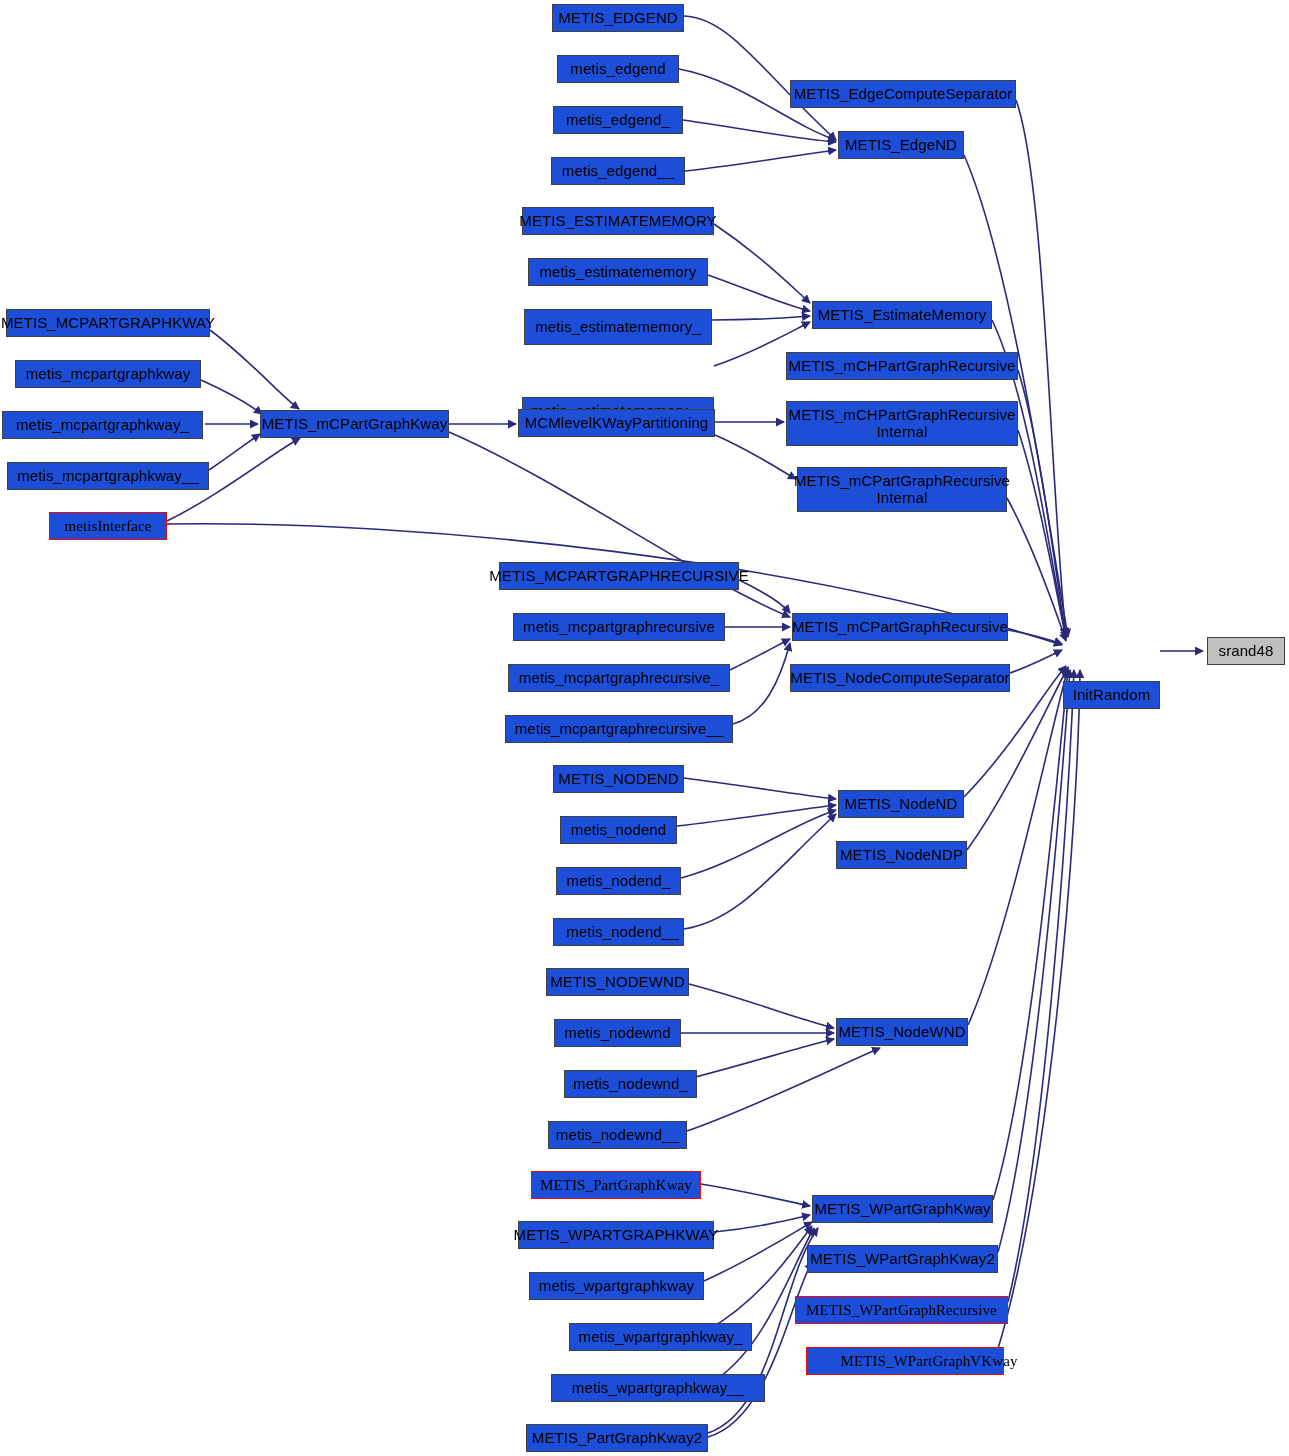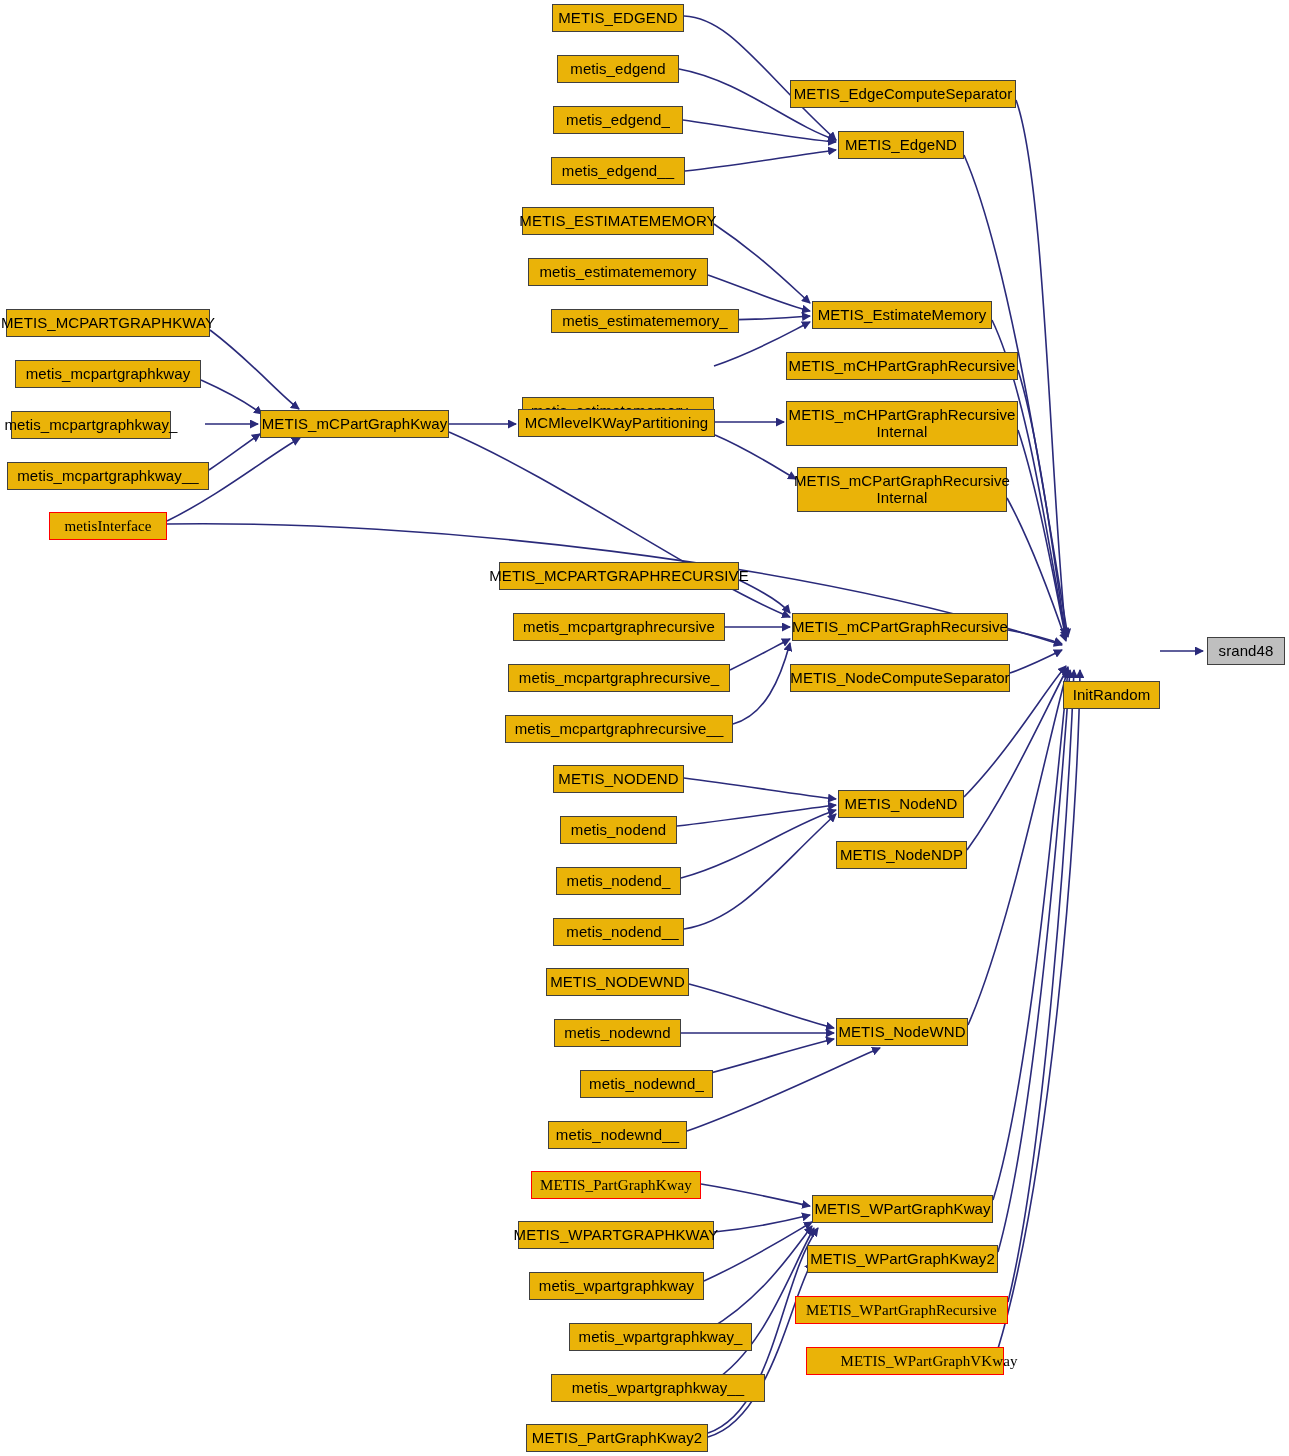--- a/index.html
+++ b/index.html
@@ -20,21 +20,21 @@
     left: 0;
     top: 0;
     width: 1289px;
     height: 1456px;
     pointer-events: none;
   }
   .node {
     position: absolute;
     box-sizing: border-box;
     border: 1px solid #404040;
-    background: #eab308;
+    background: #1d4ed8;
     color: #000000;
     font-size: 15px;
     line-height: 1.12;
     display: flex;
     align-items: center;
     justify-content: center;
     text-align: center;
     white-space: pre-line;
     letter-spacing: 0.1px;
     z-index: 2;
@@ -116,26 +116,26 @@
   </svg>
   <div id="node-layer">
       <div class="node" style="left: 552px; top: 4px; width: 132px; height: 28px;"><span>METIS_EDGEND</span></div>
       <div class="node" style="left: 557px; top: 55px; width: 122px; height: 28px;"><span>metis_edgend</span></div>
       <div class="node" style="left: 553px; top: 106px; width: 130px; height: 28px;"><span>metis_edgend_</span></div>
       <div class="node" style="left: 551px; top: 157px; width: 134px; height: 28px;"><span>metis_edgend__</span></div>
       <div class="node" style="left: 790px; top: 80px; width: 226px; height: 28px;"><span>METIS_EdgeComputeSeparator</span></div>
       <div class="node" style="left: 838px; top: 131px; width: 126px; height: 28px;"><span>METIS_EdgeND</span></div>
       <div class="node" style="left: 522px; top: 207px; width: 192px; height: 28px;"><span>METIS_ESTIMATEMEMORY</span></div>
       <div class="node" style="left: 528px; top: 258px; width: 180px; height: 28px;"><span>metis_estimatememory</span></div>
-      <div class="node" style="left: 551px; top: 309px; width: 188px; height: 24px;"><span>metis_estimatememory_</span></div>
+      <div class="node" style="left: 524px; top: 309px; width: 188px; height: 36px;"><span>metis_estimatememory_</span></div>
       <div class="node" style="left: 522px; top: 360px; width: 192px; height: 28px; margin-top: 37px;"><span>metis_estimatememory__</span></div>
       <div class="node" style="left: 812px; top: 301px; width: 180px; height: 28px;"><span>METIS_EstimateMemory</span></div>
       <div class="node" style="left: 6px; top: 309px; width: 204px; height: 28px;"><span>METIS_MCPARTGRAPHKWAY</span></div>
       <div class="node" style="left: 15px; top: 360px; width: 186px; height: 28px;"><span>metis_mcpartgraphkway</span></div>
-      <div class="node" style="left: 11px; top: 411px; width: 160px; height: 28px;"><span>metis_mcpartgraphkway_</span></div>
+      <div class="node" style="left: 2px; top: 411px; width: 201px; height: 28px;"><span>metis_mcpartgraphkway_</span></div>
       <div class="node" style="left: 7px; top: 462px; width: 202px; height: 28px;"><span>metis_mcpartgraphkway__</span></div>
       <div class="node red" style="left: 49px; top: 512px; width: 118px; height: 28px;"><span>metisInterface</span></div>
       <div class="node" style="left: 260px; top: 410px; width: 189px; height: 28px;"><span>METIS_mCPartGraphKway</span></div>
       <div class="node" style="left: 518px; top: 409px; width: 197px; height: 28px;"><span>MCMlevelKWayPartitioning</span></div>
       <div class="node" style="left: 786px; top: 352px; width: 232px; height: 28px;"><span>METIS_mCHPartGraphRecursive</span></div>
       <div class="node" style="left: 786px; top: 401px; width: 232px; height: 45px;"><span>METIS_mCHPartGraphRecursive
 Internal</span></div>
       <div class="node" style="left: 797px; top: 467px; width: 210px; height: 45px;"><span>METIS_mCPartGraphRecursive
 Internal</span></div>
       <div class="node" style="left: 499px; top: 562px; width: 240px; height: 28px;"><span>METIS_MCPARTGRAPHRECURSIVE</span></div>
@@ -145,21 +145,21 @@
       <div class="node" style="left: 792px; top: 613px; width: 216px; height: 28px;"><span>METIS_mCPartGraphRecursive</span></div>
       <div class="node" style="left: 790px; top: 664px; width: 220px; height: 28px;"><span>METIS_NodeComputeSeparator</span></div>
       <div class="node" style="left: 553px; top: 765px; width: 131px; height: 28px;"><span>METIS_NODEND</span></div>
       <div class="node" style="left: 560px; top: 816px; width: 117px; height: 28px;"><span>metis_nodend</span></div>
       <div class="node" style="left: 556px; top: 867px; width: 125px; height: 28px;"><span>metis_nodend_</span></div>
       <div class="node" style="left: 553px; top: 918px; width: 131px; height: 28px; padding-left: 8px;"><span>metis_nodend__</span></div>
       <div class="node" style="left: 838px; top: 790px; width: 126px; height: 28px;"><span>METIS_NodeND</span></div>
       <div class="node" style="left: 836px; top: 841px; width: 131px; height: 28px;"><span>METIS_NodeNDP</span></div>
       <div class="node" style="left: 546px; top: 968px; width: 143px; height: 28px;"><span>METIS_NODEWND</span></div>
       <div class="node" style="left: 554px; top: 1019px; width: 127px; height: 28px;"><span>metis_nodewnd</span></div>
-      <div class="node" style="left: 580px; top: 1070px; width: 133px; height: 28px;"><span>metis_nodewnd_</span></div>
+      <div class="node" style="left: 564px; top: 1070px; width: 133px; height: 28px;"><span>metis_nodewnd_</span></div>
       <div class="node" style="left: 548px; top: 1121px; width: 139px; height: 28px;"><span>metis_nodewnd__</span></div>
       <div class="node" style="left: 836px; top: 1018px; width: 132px; height: 28px;"><span>METIS_NodeWND</span></div>
       <div class="node red" style="left: 531px; top: 1171px; width: 170px; height: 28px;"><span>METIS_PartGraphKway</span></div>
       <div class="node" style="left: 518px; top: 1221px; width: 196px; height: 28px;"><span>METIS_WPARTGRAPHKWAY</span></div>
       <div class="node" style="left: 529px; top: 1272px; width: 175px; height: 28px;"><span>metis_wpartgraphkway</span></div>
       <div class="node" style="left: 525px; top: 1323px; width: 183px; height: 28px; margin-left: 44px;"><span>metis_wpartgraphkway_</span></div>
       <div class="node" style="left: 522px; top: 1374px; width: 214px; height: 28px; margin-left: 29px;"><span>metis_wpartgraphkway__</span></div>
       <div class="node" style="left: 526px; top: 1424px; width: 182px; height: 28px;"><span>METIS_PartGraphKway2</span></div>
       <div class="node" style="left: 812px; top: 1195px; width: 181px; height: 28px;"><span>METIS_WPartGraphKway</span></div>
       <div class="node" style="left: 807px; top: 1245px; width: 191px; height: 28px;"><span>METIS_WPartGraphKway2</span></div>

